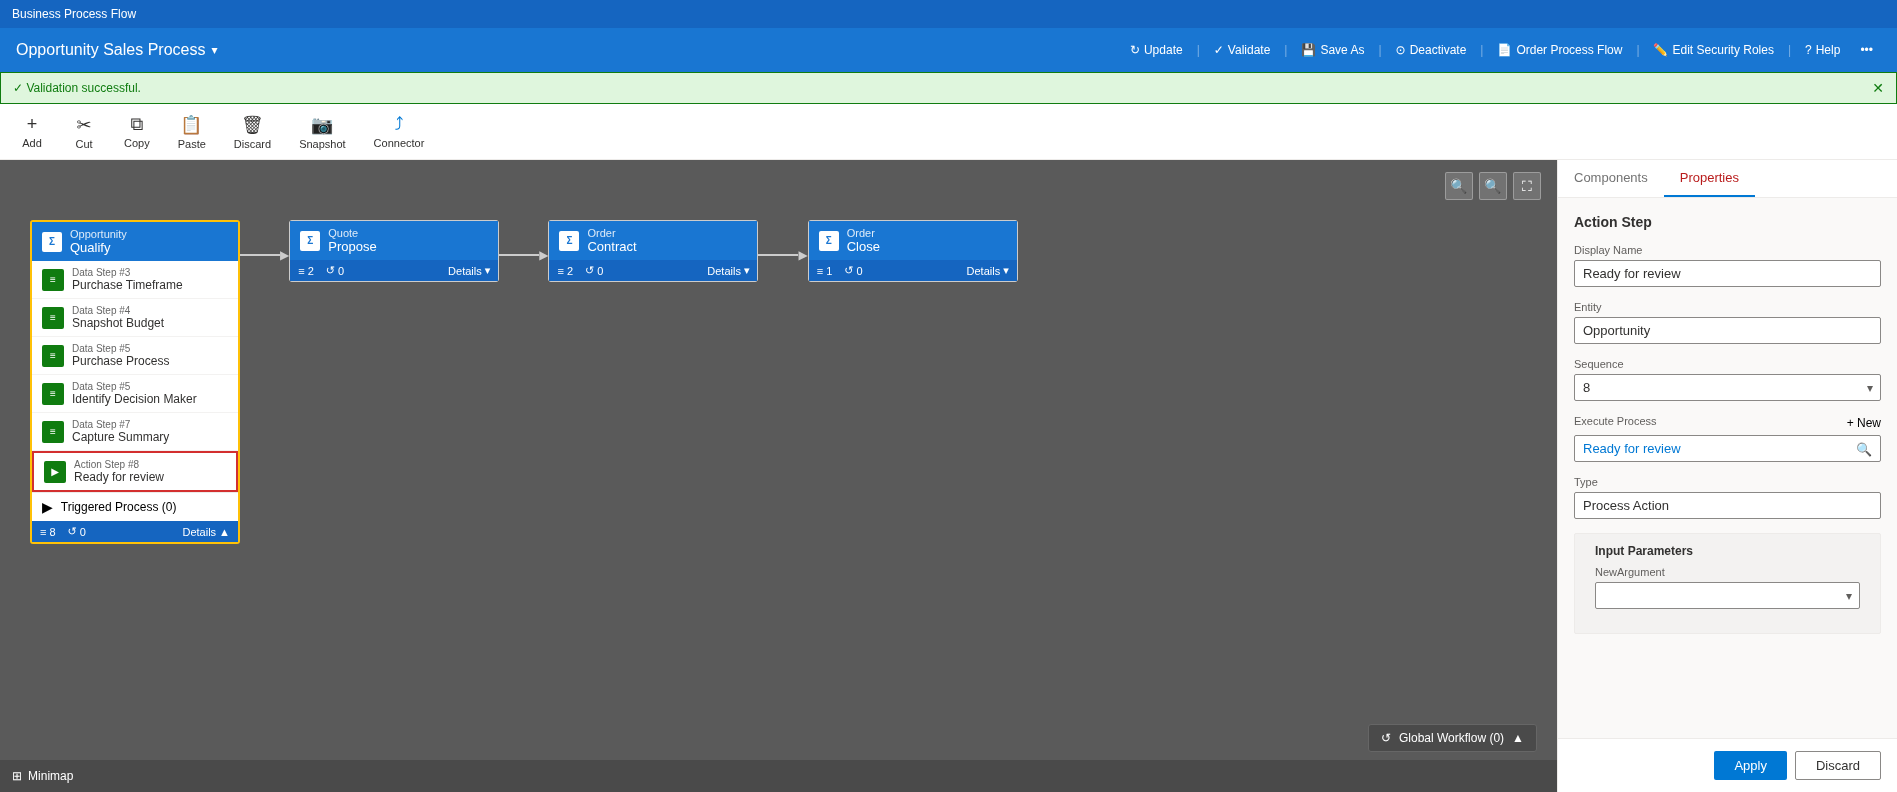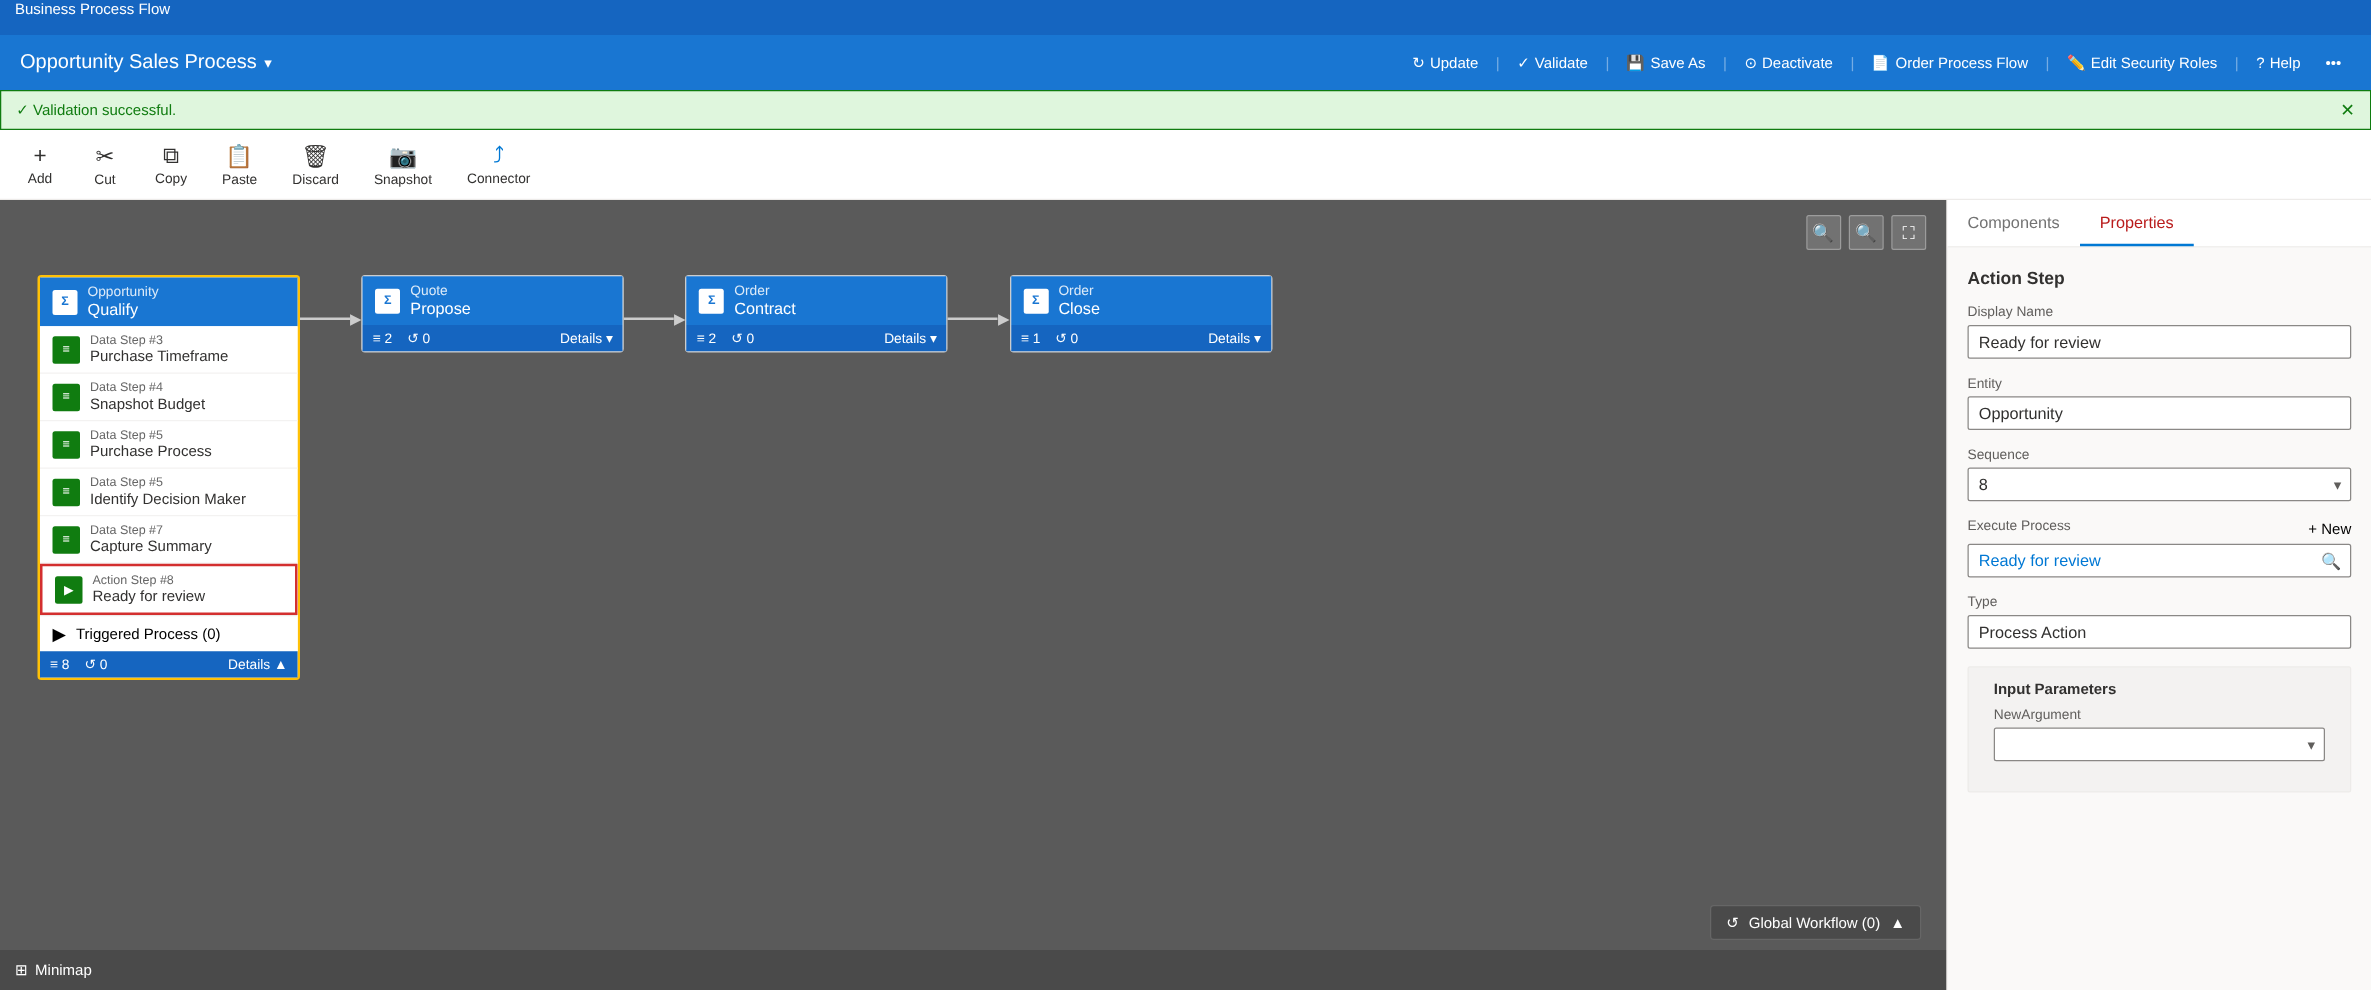--- a/index.html
+++ b/index.html
@@ -4,20 +4,21 @@
   <style>
     * { box-sizing: border-box; margin: 0; padding: 0; }
     body { font-family: 'Segoe UI', Arial, sans-serif; font-size: 12px; background: #f3f2f1; overflow: hidden; }
 
     
     .top-bar {
       background: #1565c0;
       color: white;
       height: 28px;
       display: flex;
+      align-items: center;
       padding: 0 12px;
       font-size: 12px;
     }
 
     
     .header {
       background: #1976d2;
       color: white;
       height: 44px;
       display: flex;
@@ -799,15 +800,19 @@
           <div class="field-select-wrapper">
             <select class="field-select">
               <option value=""></option>
             </select>
           </div>
         </div>
       </div>
 
     </div>
 
+    <div class="panel-footer">
+      <button class="btn-apply">Apply</button>
+      <button class="btn-discard">Discard</button>
+    </div>
   </div>
 
 </div>
 
 </body></html>

